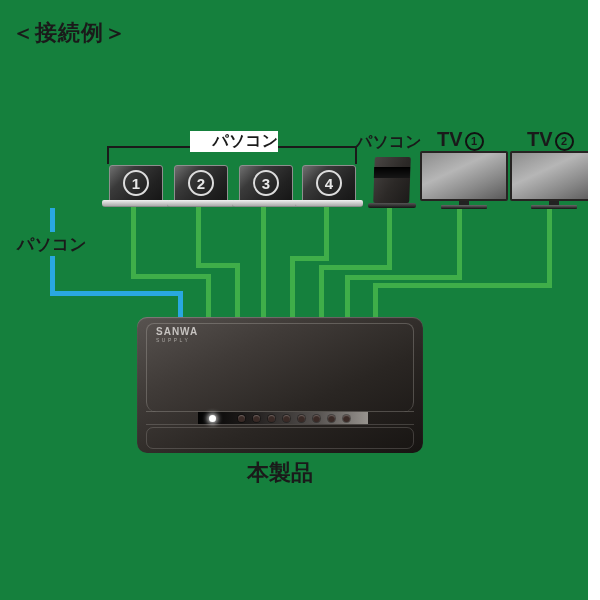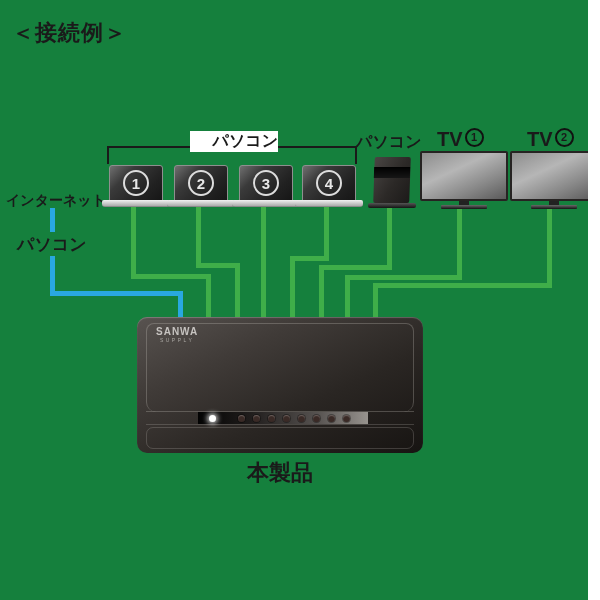--- a/index.html
+++ b/index.html
@@ -13,21 +13,21 @@
   #title{left:12px;top:18px;font-size:22px;letter-spacing:1px;}
   
   .bracket-line{background:#1a1a1a;height:2px;top:146px;}
   .bracket-tick{background:#1a1a1a;width:2px;height:18px;top:146px;}
   #pc-label{left:190px;top:131px;width:88px;text-align:right;font-size:16px;background:#fff;}
   
   #internet-label{left:6px;top:192px;font-size:14px;}
   #router-label{left:17px;top:233px;font-size:17px;}
   
   #game-label{left:356px;top:132px;font-size:16px;}
-  .tv-label{top:128px;font-size:20px;font-weight:bold;display:flex;align-items:flex-start;gap:2px;}
+  .tv-label{top:128px;font-size:20px;font-weight:bold;display:flex;align-items:flex-end;gap:2px;}
   #tv1-label{left:437px;}
   #tv2-label{left:527px;}
   .circ-num-sm{
     display:inline-flex;width:15px;height:15px;border:2px solid #111;border-radius:50%;
     align-items:center;justify-content:center;font-size:11px;font-weight:bold;line-height:1;
   }
   
   .laptop{width:68px;height:48px;top:165px;z-index:2;}
   .laptop .screen{
     position:absolute;left:7px;top:0;width:52px;height:34px;border:1px solid #8f8f8f;
@@ -101,38 +101,37 @@
   }
   #product .power-led{
     width:7px;height:7px;border-radius:50%;background:#fff;margin-left:11px;
     box-shadow:0 0 5px 2px rgba(255,255,255,0.75);
   }
   #product .port-leds{display:flex;gap:8px;margin-left:22px;}
   #product .port-led{
     width:7px;height:7px;border-radius:50%;background:#3a2a26;
     box-shadow:inset 0 1px 1px rgba(255,255,255,0.25), 0 0 0 1px rgba(0,0,0,0.35);
   }
-  #brand{position:absolute;left:19px;top:10px;line-height:1;text-align:center;}
+  #brand{position:absolute;left:19px;top:10px;line-height:1;}
   #brand .b1{font-size:10px;font-weight:bold;letter-spacing:1px;color:#c6c3c0;}
   #brand .b2{font-size:5px;letter-spacing:2.5px;color:#a9a6a2;margin-top:1px;}
   #product-label{left:137px;top:458px;width:286px;text-align:center;font-size:22px;}
 </style>
 </head>
 <body>
 
 <div id="stage">
 
   <div id="title" class="abs jp">＜接続例＞</div>
 
   <div class="abs bracket-line" style="left:107px;width:250px;"></div>
   <div class="abs bracket-tick" style="left:107px;"></div>
   <div class="abs bracket-tick" style="left:355px;"></div>
   <div id="pc-label" class="abs jp">パソコン</div>
 
-  <div id="internet-label" class="abs jp">インターネット</div>
   <div id="router-label" class="abs jp">パソコン</div>
 
   <div id="game-label" class="abs jp">パソコン</div>
   <div id="tv1-label" class="abs tv-label">
     <span>TV</span>
       <span class="circ-num-sm">1</span>
   </div>
   <div id="tv2-label" class="abs tv-label">
     <span>TV</span>
       <span class="circ-num-sm">2</span>

